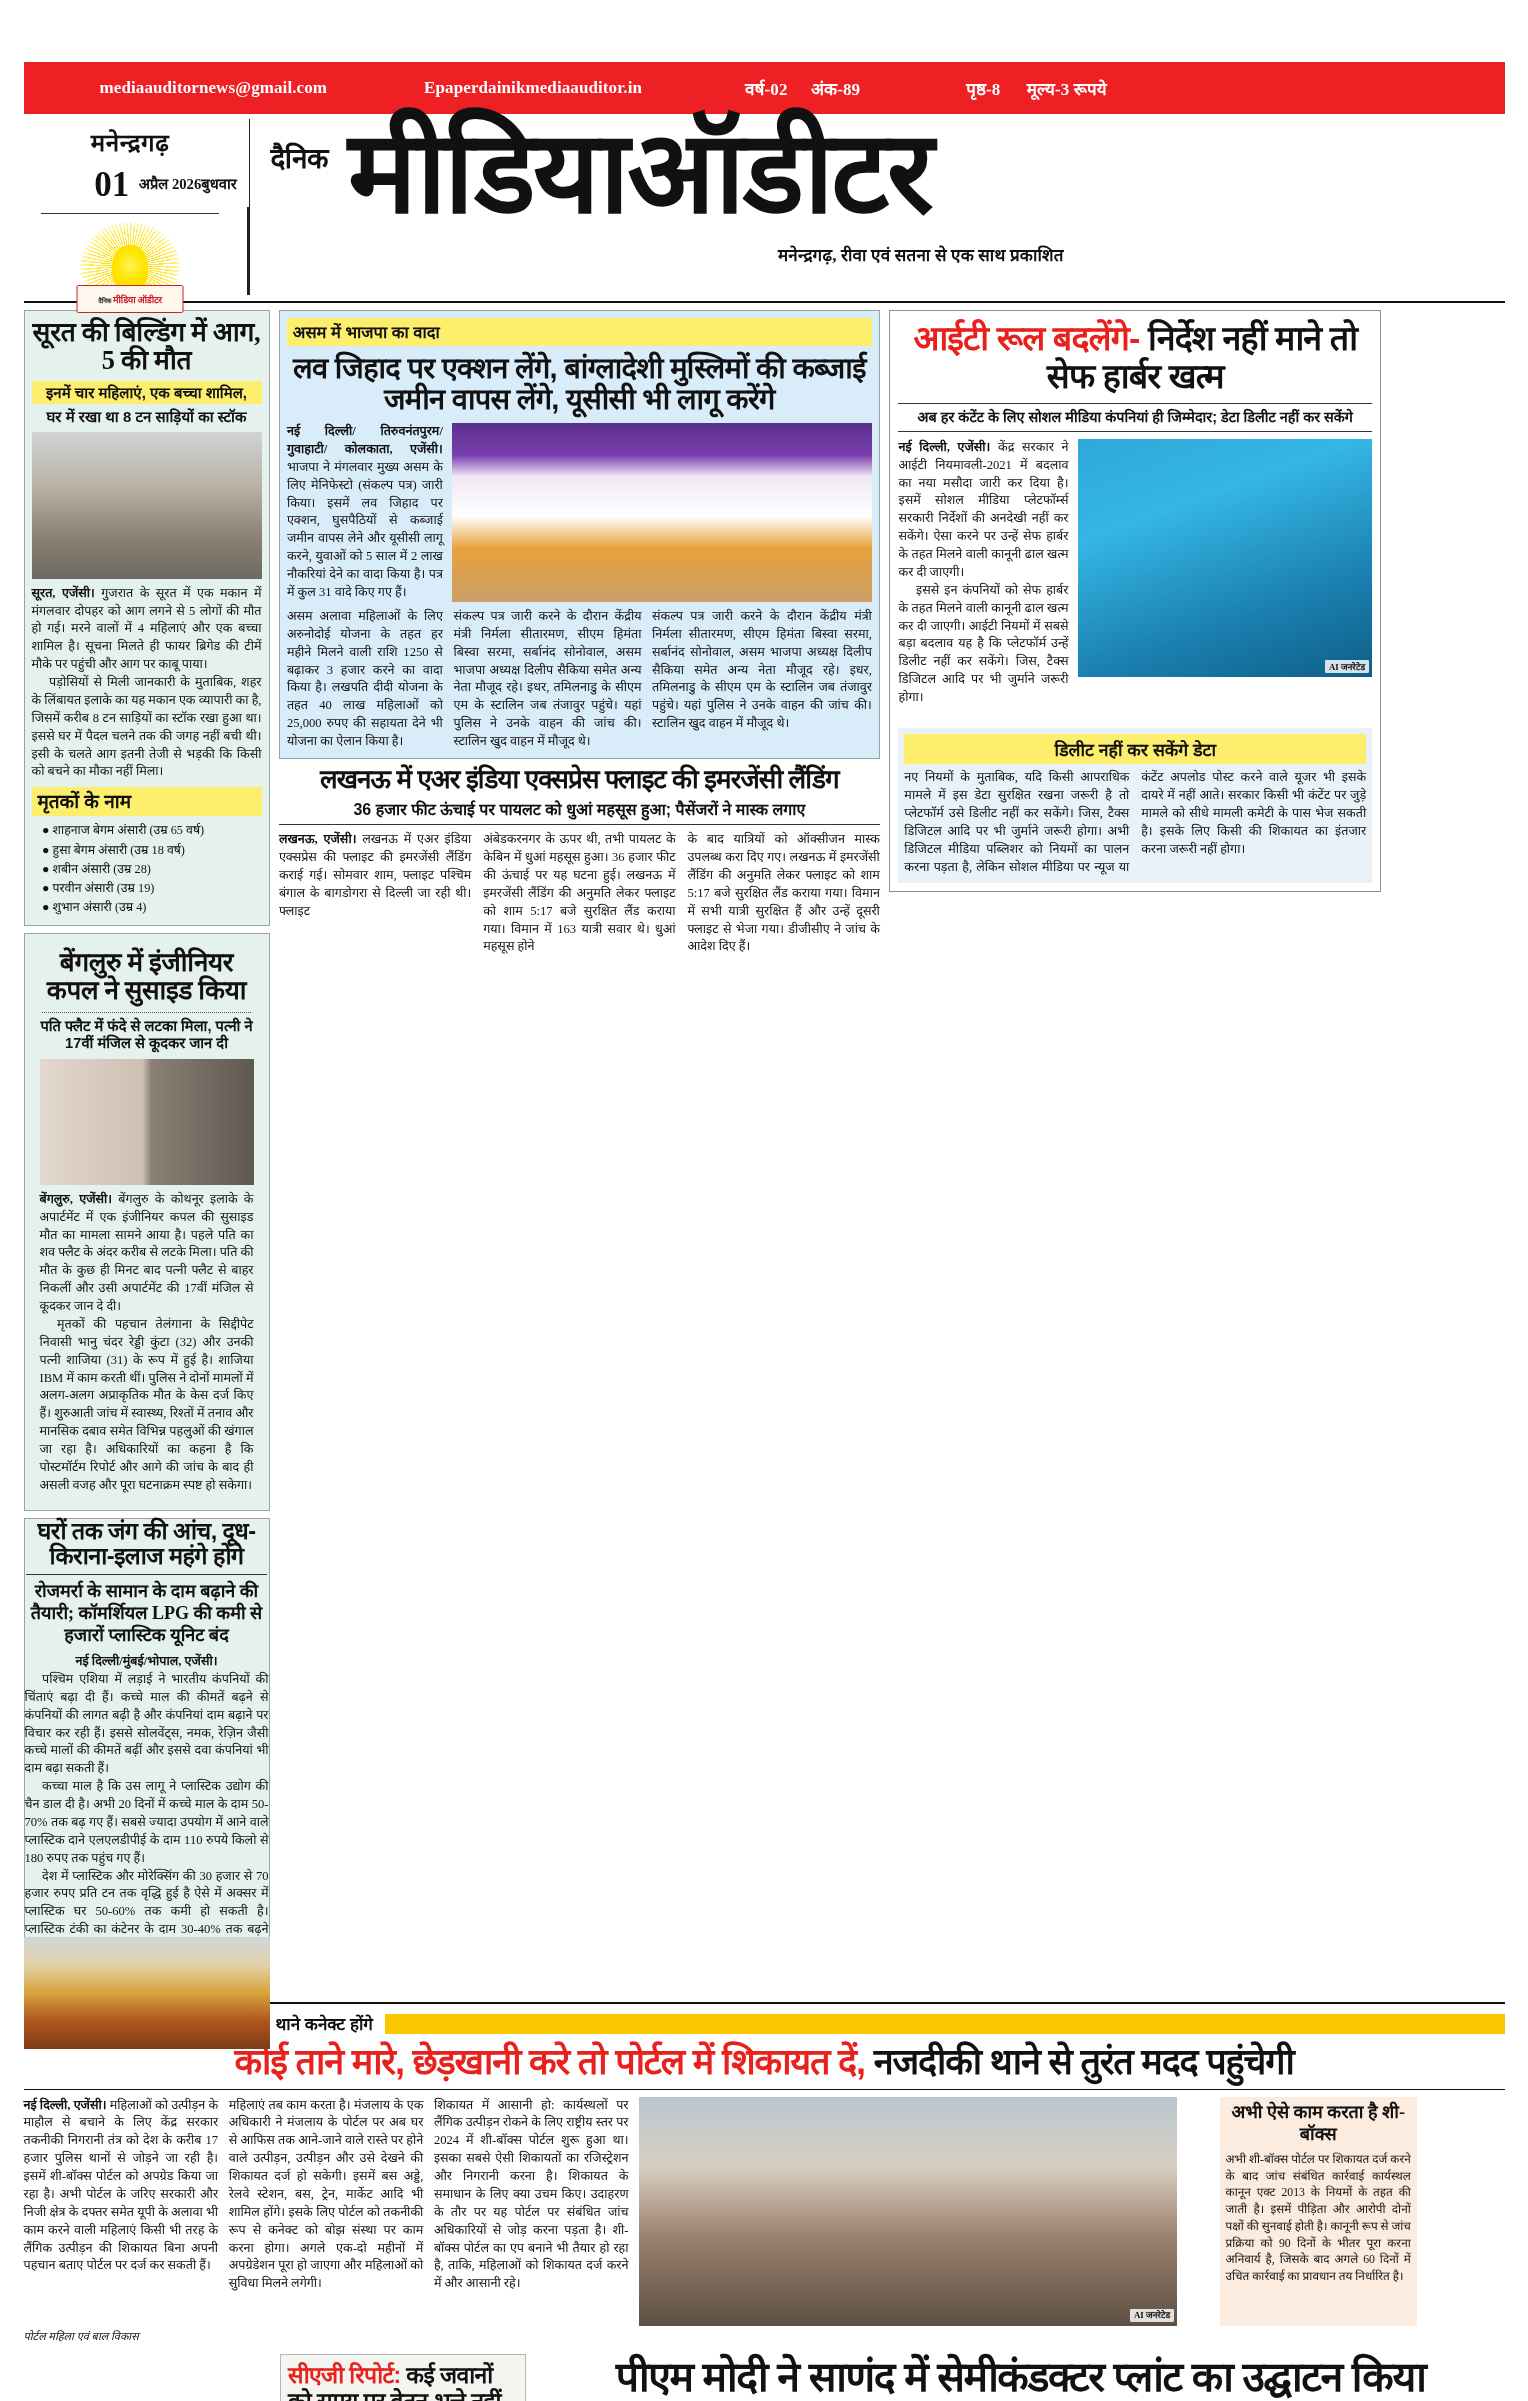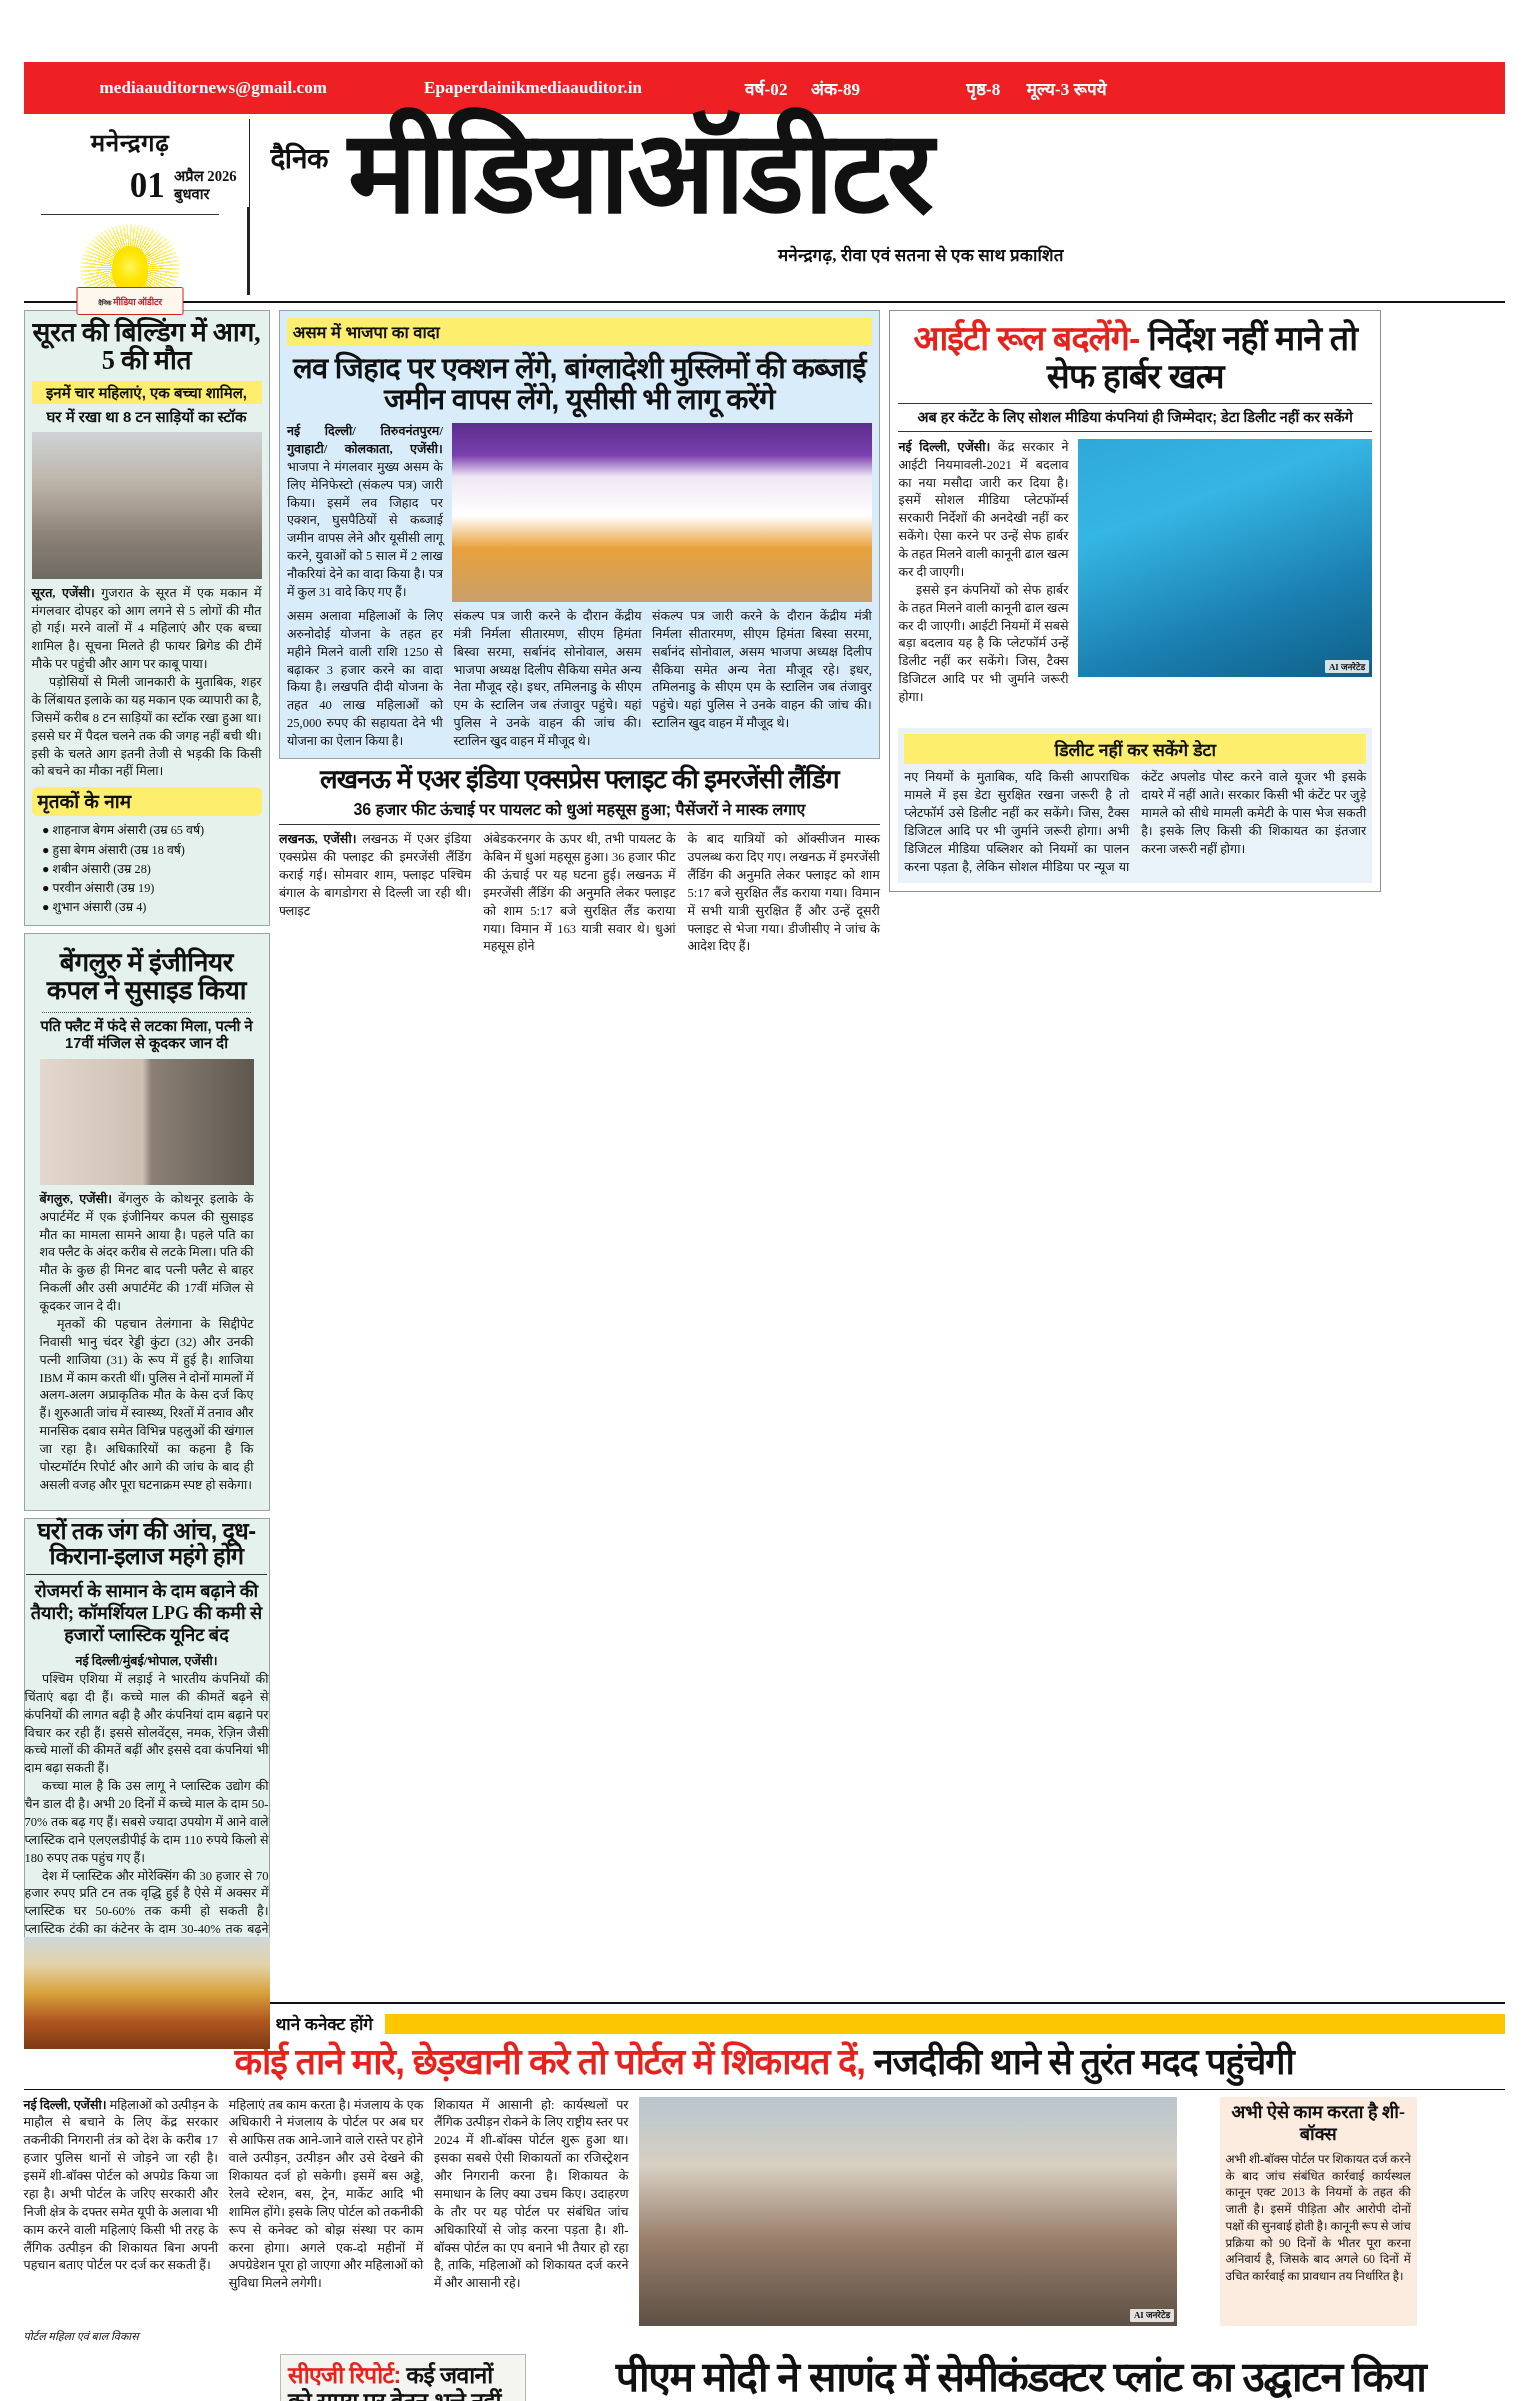--- a/index.html
+++ b/index.html
@@ -29,21 +29,21 @@
   .topbar .tb-iss{margin-left:23.5px;}
   .topbar .tb-page{margin-left:106px;}
   .topbar .tb-price{margin-left:26.4px;}
 
   
   .masthead{display:flex;height:176px;margin-top:4.7px;position:relative;}
   .mh-left{width:226px;position:relative;border-right:1.8px solid #222;box-sizing:border-box;padding-right:11.8px;}
   .mh-city{font-size:24px;font-weight:bold;text-align:center;letter-spacing:0.6px;margin-top:5.9px;}
   .mh-daterow{display:flex;align-items:center;justify-content:flex-end;gap:9.4px;margin-top:9.4px;}
   .mh-day{font-size:35px;font-weight:bold;line-height:1;}
-  .mh-dcol{display:flex;flex-direction:column;align-items:flex-start;font-size:14.7px;font-weight:bold;line-height:1.25;}
+  .mh-dcol{display:flex;align-items:flex-start;font-size:14.7px;font-weight:bold;line-height:1.25;}
   .mh-rule{border-top:1.2px solid #333;margin:10.6px 17.6px 0 17.6px;}
   .mh-logo{margin-top:8.2px;display:flex;justify-content:center;position:relative;}
   .sun{position:relative;width:103px;height:88px;}
   .sun .rays{
     position:absolute;left:50%;top:50%;transform:translate(-50%,-50%);
     width:100px;height:88px;border-radius:50%;
     background:
       repeating-conic-gradient(from 0deg,#ffe100 0deg 2.4deg, #ffffff 2.4deg 5deg);
     -webkit-mask-image:radial-gradient(ellipse at 50% 52%, #000 18%, rgba(0,0,0,.95) 30%, rgba(0,0,0,.6) 58%, rgba(0,0,0,0) 80%);
             mask-image:radial-gradient(ellipse at 50% 52%, #000 18%, rgba(0,0,0,.95) 30%, rgba(0,0,0,.6) 58%, rgba(0,0,0,0) 80%);
@@ -173,21 +173,21 @@
         <div style="margin-top:5.9px;">
           <span class="kicker" style="font-size:15px;display:block;text-align:center;padding:1.8px 2.4px;">इनमें चार महिलाएं, एक बच्चा शामिल,</span>
           <span style="font-size:15px;font-weight:bold;font-family:'Liberation Sans',sans-serif;display:block;text-align:center;margin-top:1.8px;">घर में रखा था 8 टन साड़ियों का स्टॉक</span>
         </div>
         <div class="photo img-crowd" style="height:147px;margin-top:5.9px;"></div>
         <div class="body" style="margin-top:5.9px;">
           <p><b>सूरत, एजेंसी।</b>
             <span>गुजरात के सूरत में एक मकान में मंगलवार दोपहर को आग लगने से 5 लोगों की मौत हो गई। मरने वालों में 4 महिलाएं और एक बच्चा शामिल है। सूचना मिलते ही फायर ब्रिगेड की टीमें मौके पर पहुंची और आग पर काबू पाया।</span></p>
           <p>पड़ोसियों से मिली जानकारी के मुताबिक, शहर के लिंबायत इलाके का यह मकान एक व्यापारी का है, जिसमें करीब 8 टन साड़ियों का स्टॉक रखा हुआ था। इससे घर में पैदल चलने तक की जगह नहीं बची थी। इसी के चलते आग इतनी तेजी से भड़की कि किसी को बचने का मौका नहीं मिला।</p>
         </div>
-        <div class="kicker" style="font-size:19px;display:block;margin-top:5.9px;padding:1.2px 5.9px;border-radius:6px;">मृतकों के नाम</div>
+        <div class="kicker" style="font-size:19px;display:block;margin-top:5.9px;padding:1.2px 5.9px;">मृतकों के नाम</div>
         <ul style="list-style:none;margin:5.9px 0 0;padding:0 0 0 10.6px;font-size:12.3px;line-height:1.55;">
           <li>● <span>शाहनाज बेगम अंसारी (उम्र 65 वर्ष)</span></li>
           <li>● <span>हुसा बेगम अंसारी (उम्र 18 वर्ष)</span></li>
           <li>● <span>शबीन अंसारी (उम्र 28)</span></li>
           <li>● <span>परवीन अंसारी (उम्र 19)</span></li>
           <li>● <span>शुभान अंसारी (उम्र 4)</span></li>
         </ul>
       </div>
 
       <div class="box mint" style="padding:15px;margin-top:7px;">

